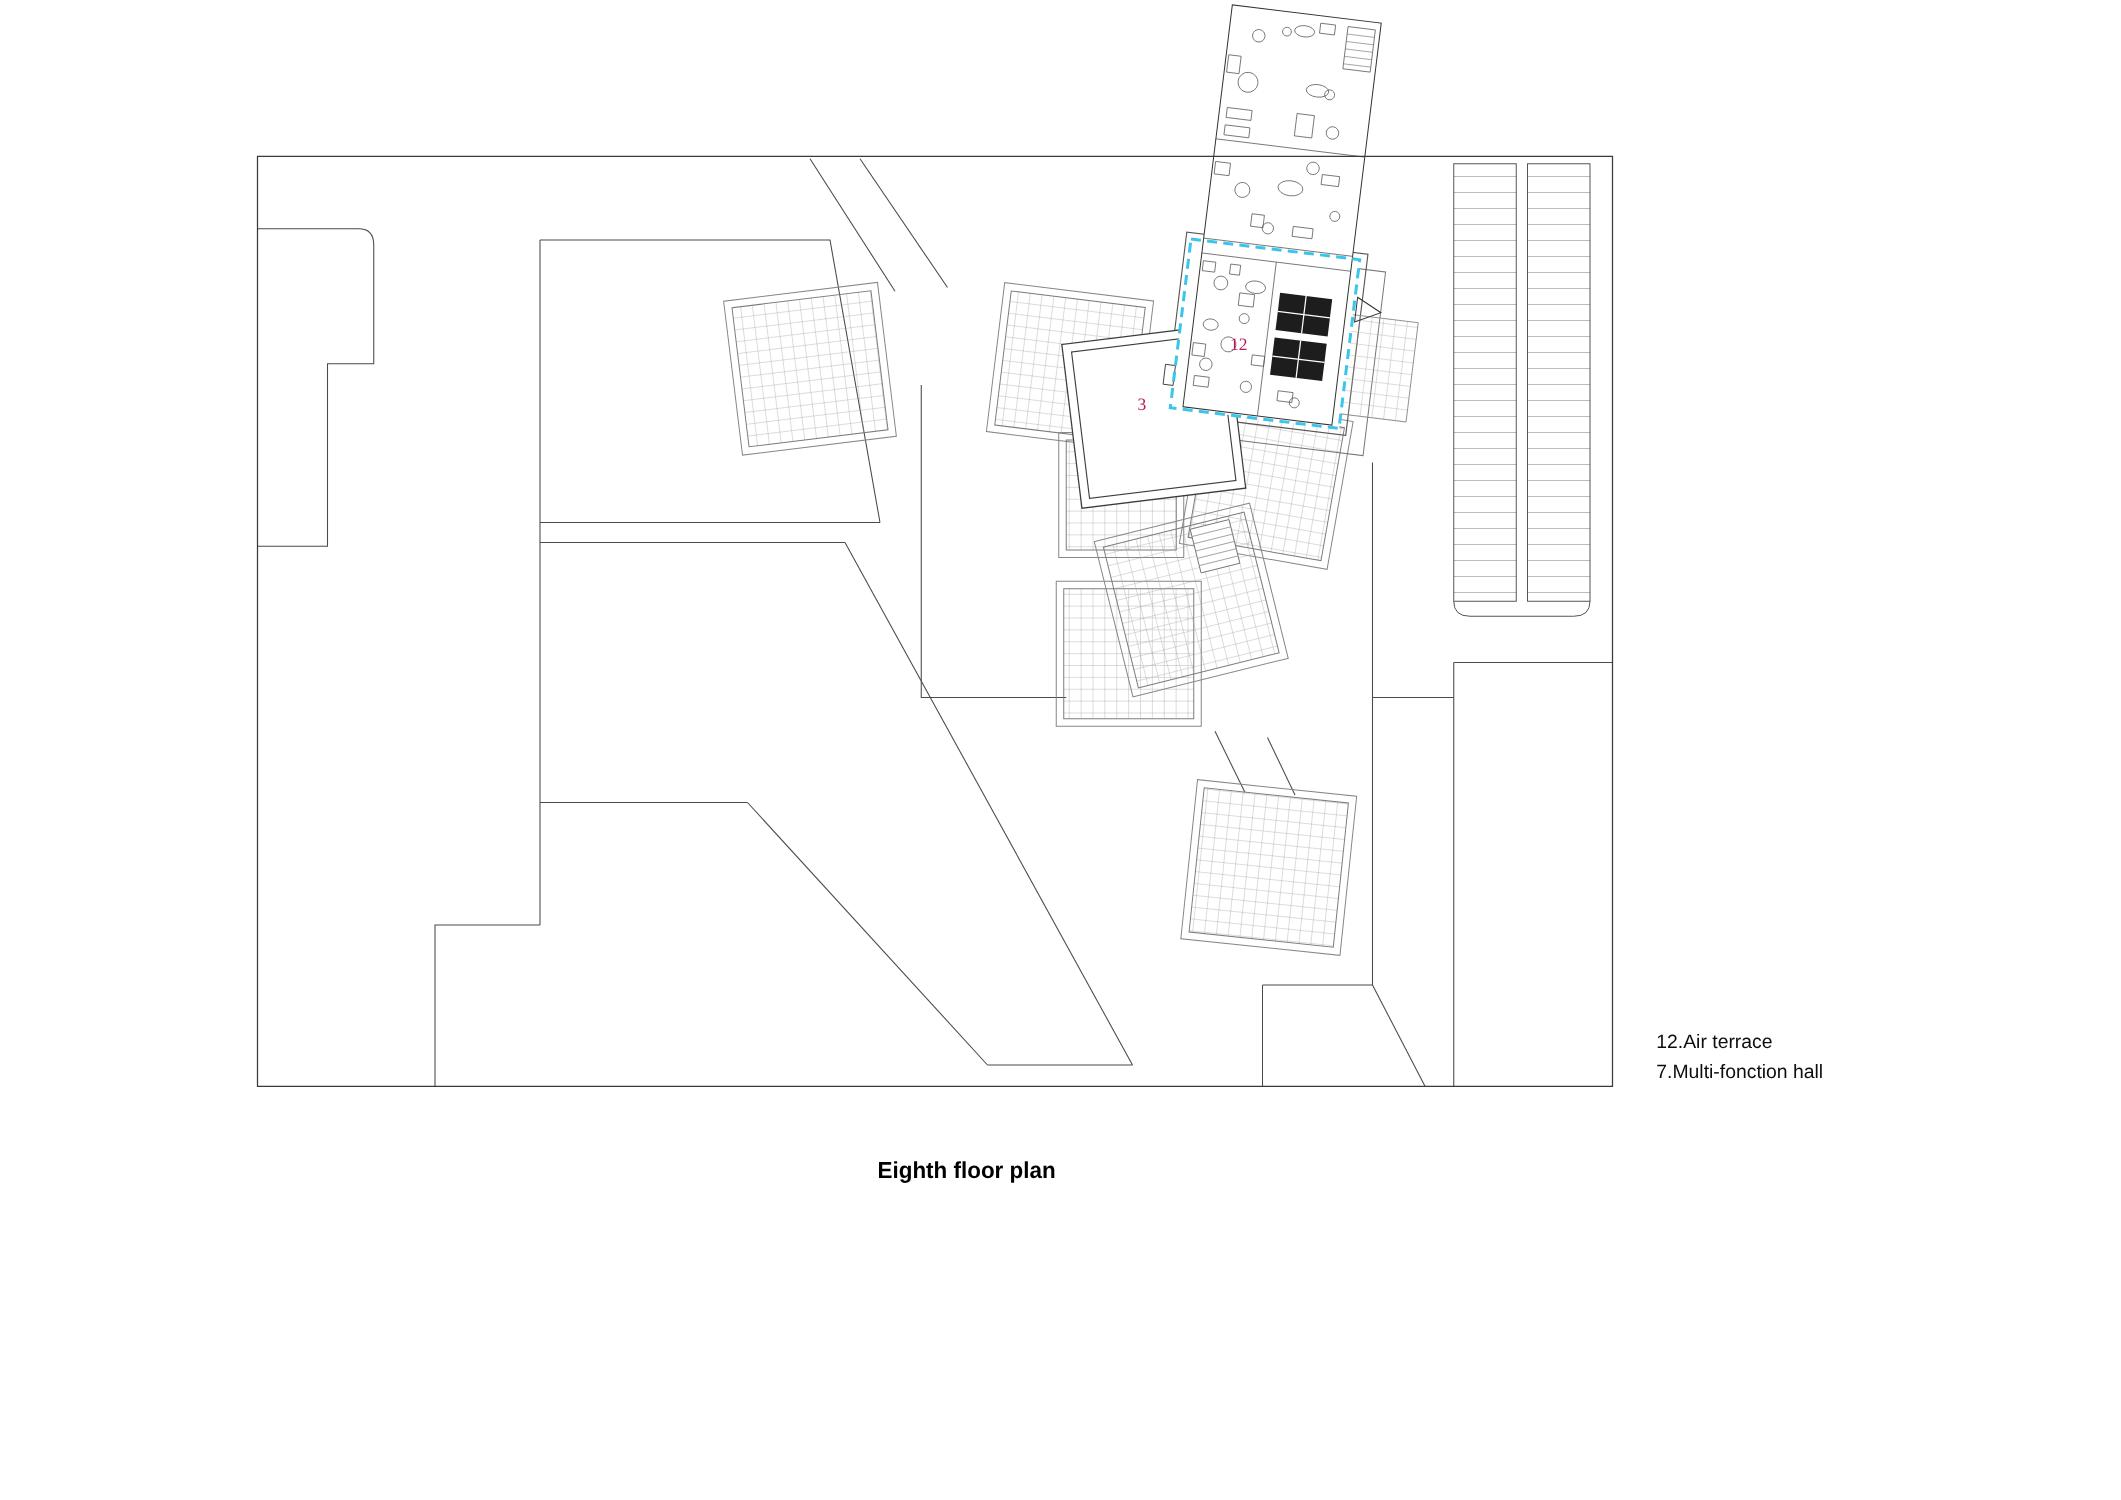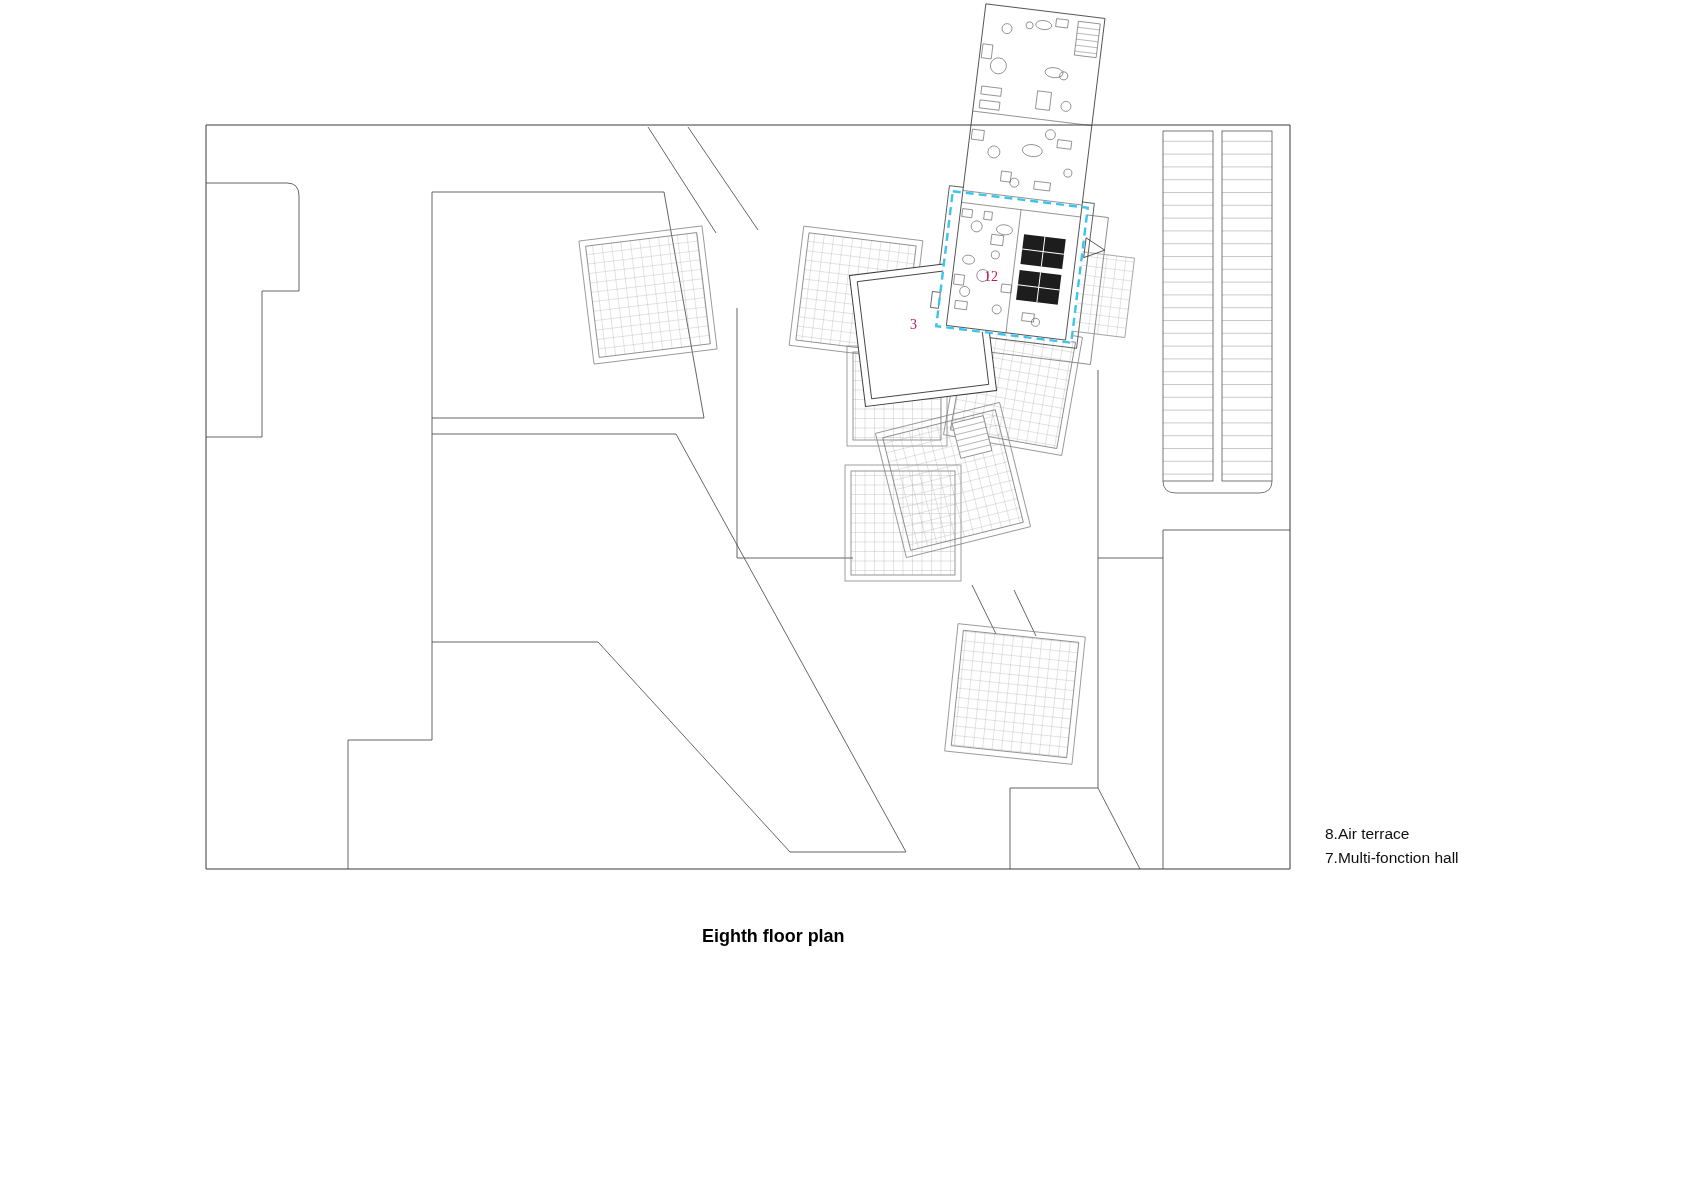--- a/index.html
+++ b/index.html
@@ -180,19 +180,19 @@
       <rect x="1163" y="131" width="50" height="350" fill="url(#stallpat)" stroke="#555" stroke-width="0.8"></rect>
       <rect x="1222" y="131" width="50" height="350" fill="url(#stallpat)" stroke="#555" stroke-width="0.8"></rect>
       <path d="M1163,481 Q1163,493 1176,493 H1259 Q1272,493 1272,481" fill="none" stroke="#555" stroke-width="0.8"></path>
     </g>
   </svg>
 
   <div class="plan-label" style="left:910px;top:318px">3</div>
   <div class="plan-label" style="left:984px;top:270px">12</div>
 
   <div class="legend">
-    <div class="legend-item">8.Air terrace</div>
+    <div class="legend-item">12.Air terrace</div>
     <div class="legend-item">7.Multi-fonction hall</div>
   </div>
 
   <div class="title">Eighth floor plan</div>
 
 </div>
 
 </body></html>

